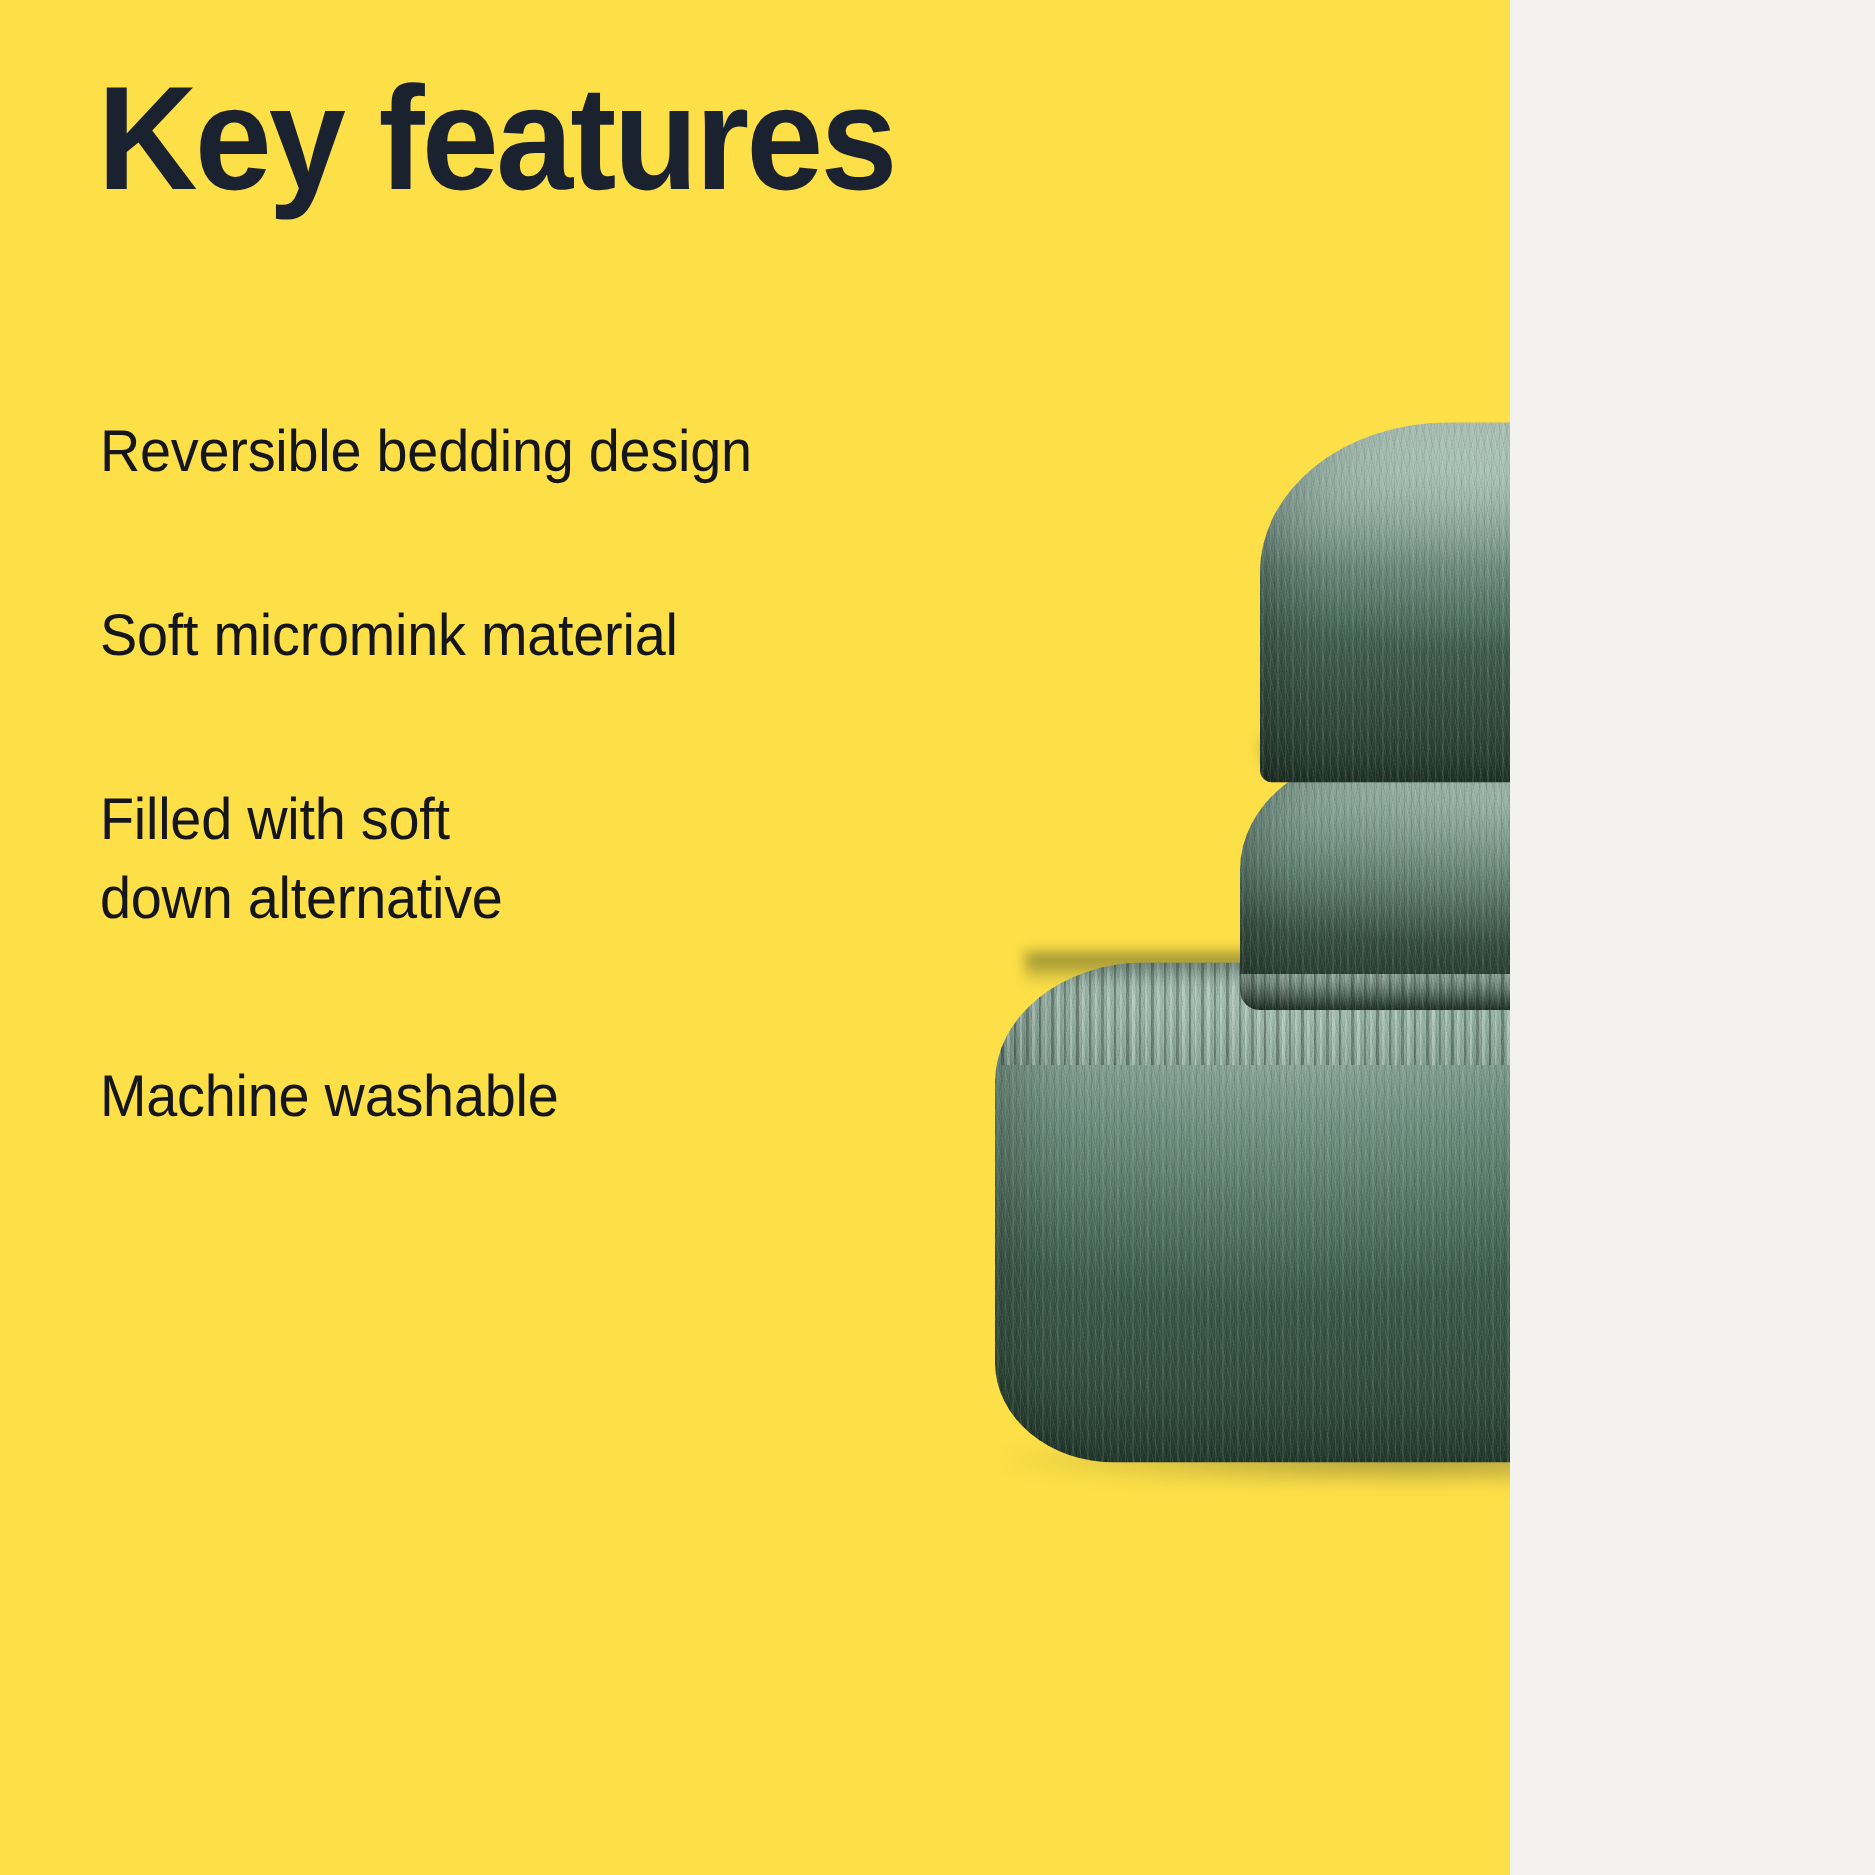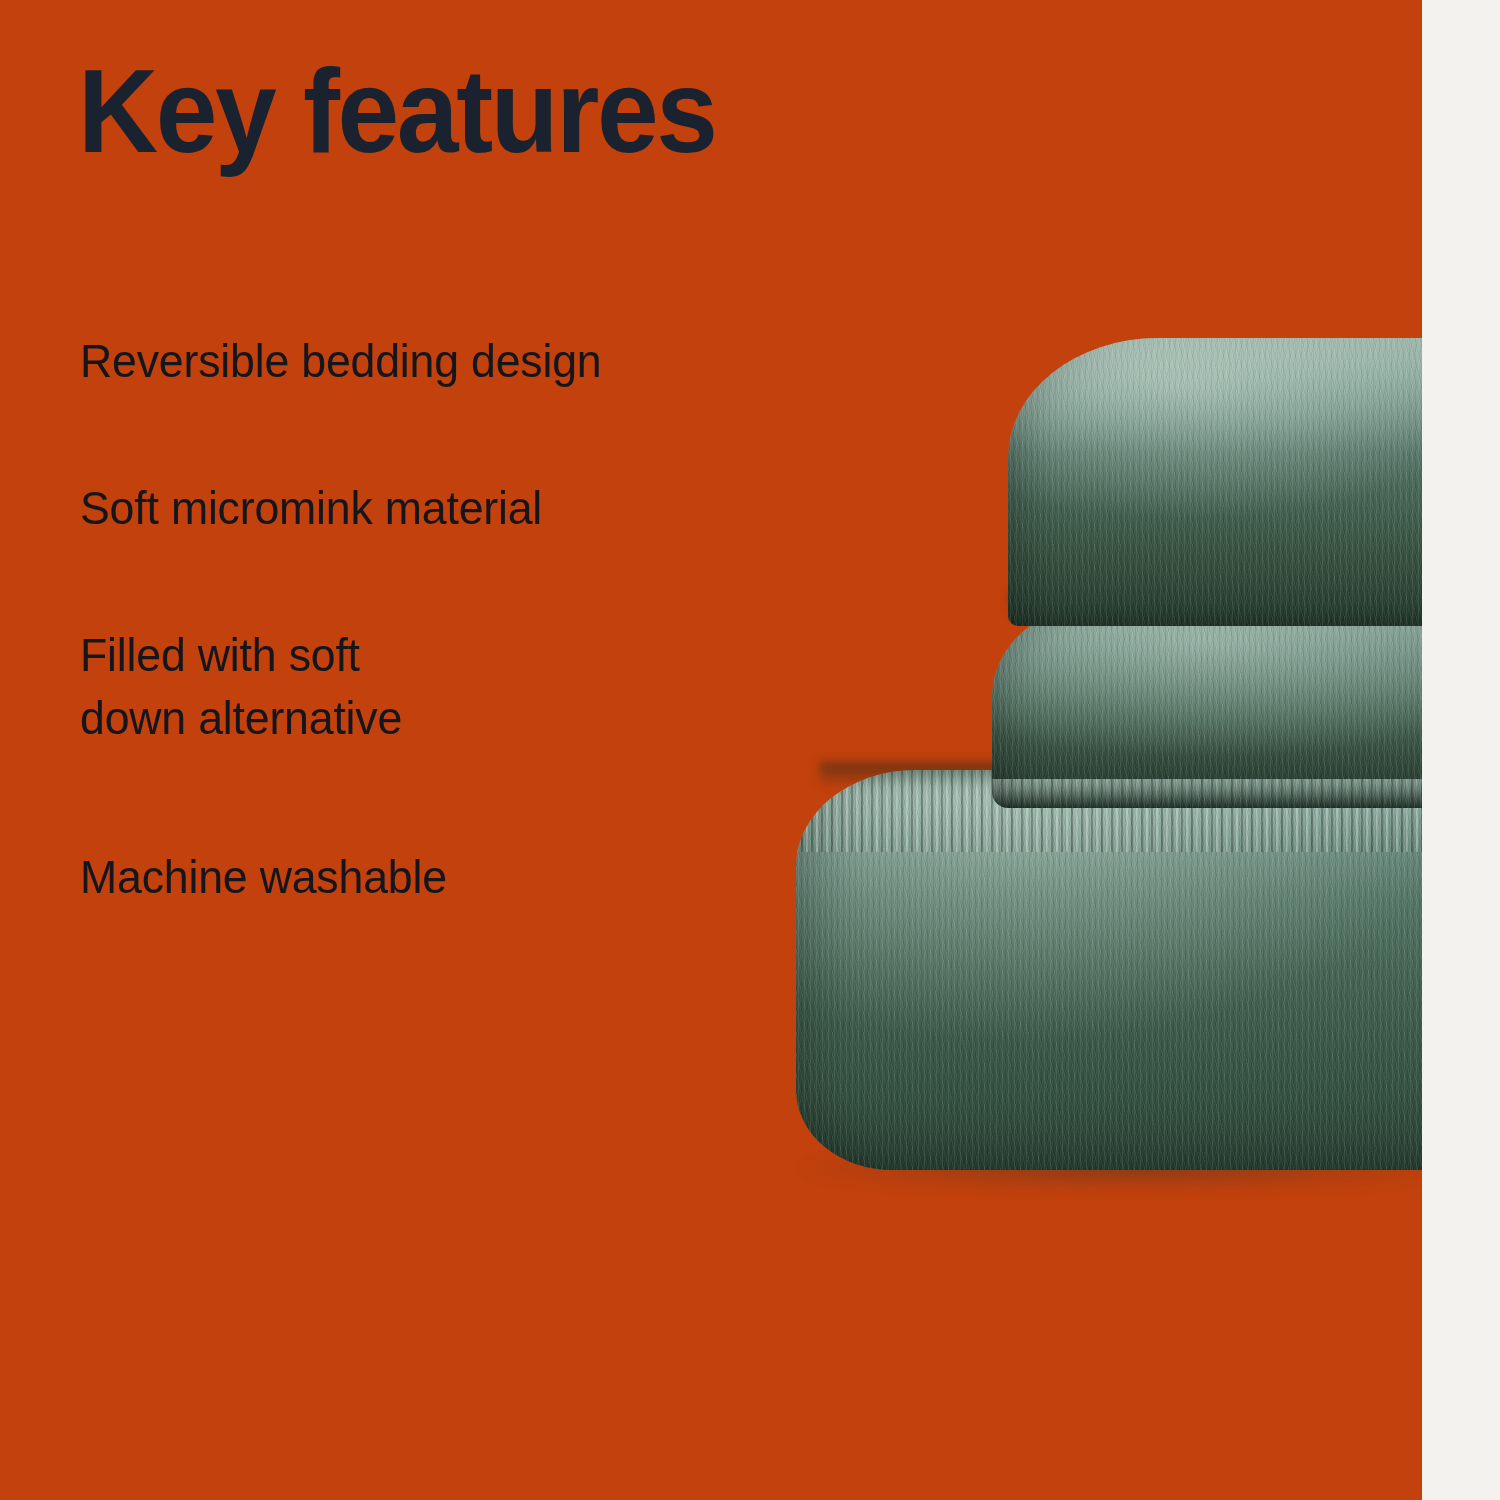--- a/index.html
+++ b/index.html
@@ -2,21 +2,21 @@
 <html><head>
 <meta charset="utf-8">
 <style>
   html,body{margin:0;padding:0;}
   body{
     width:1500px;height:1500px;overflow:hidden;
     background:#F3F2EE;
     font-family:"Liberation Sans", sans-serif;
     -webkit-font-smoothing:antialiased;
   }
-  .canvas{position:relative;width:1422px;height:1500px;background:#c2410c;overflow:hidden;}
+  .canvas{position:relative;width:1208px;height:1500px;background:#fde047;overflow:hidden;}
 
   
   .text-col{position:absolute;left:78px;top:0;width:820px;height:1500px;}
 
   .headline{
     position:absolute;left:0;top:52px;
     font-family:"Liberation Sans Narrow","Liberation Sans",sans-serif;
     font-weight:bold;
     font-size:118px;
     line-height:1.0;

